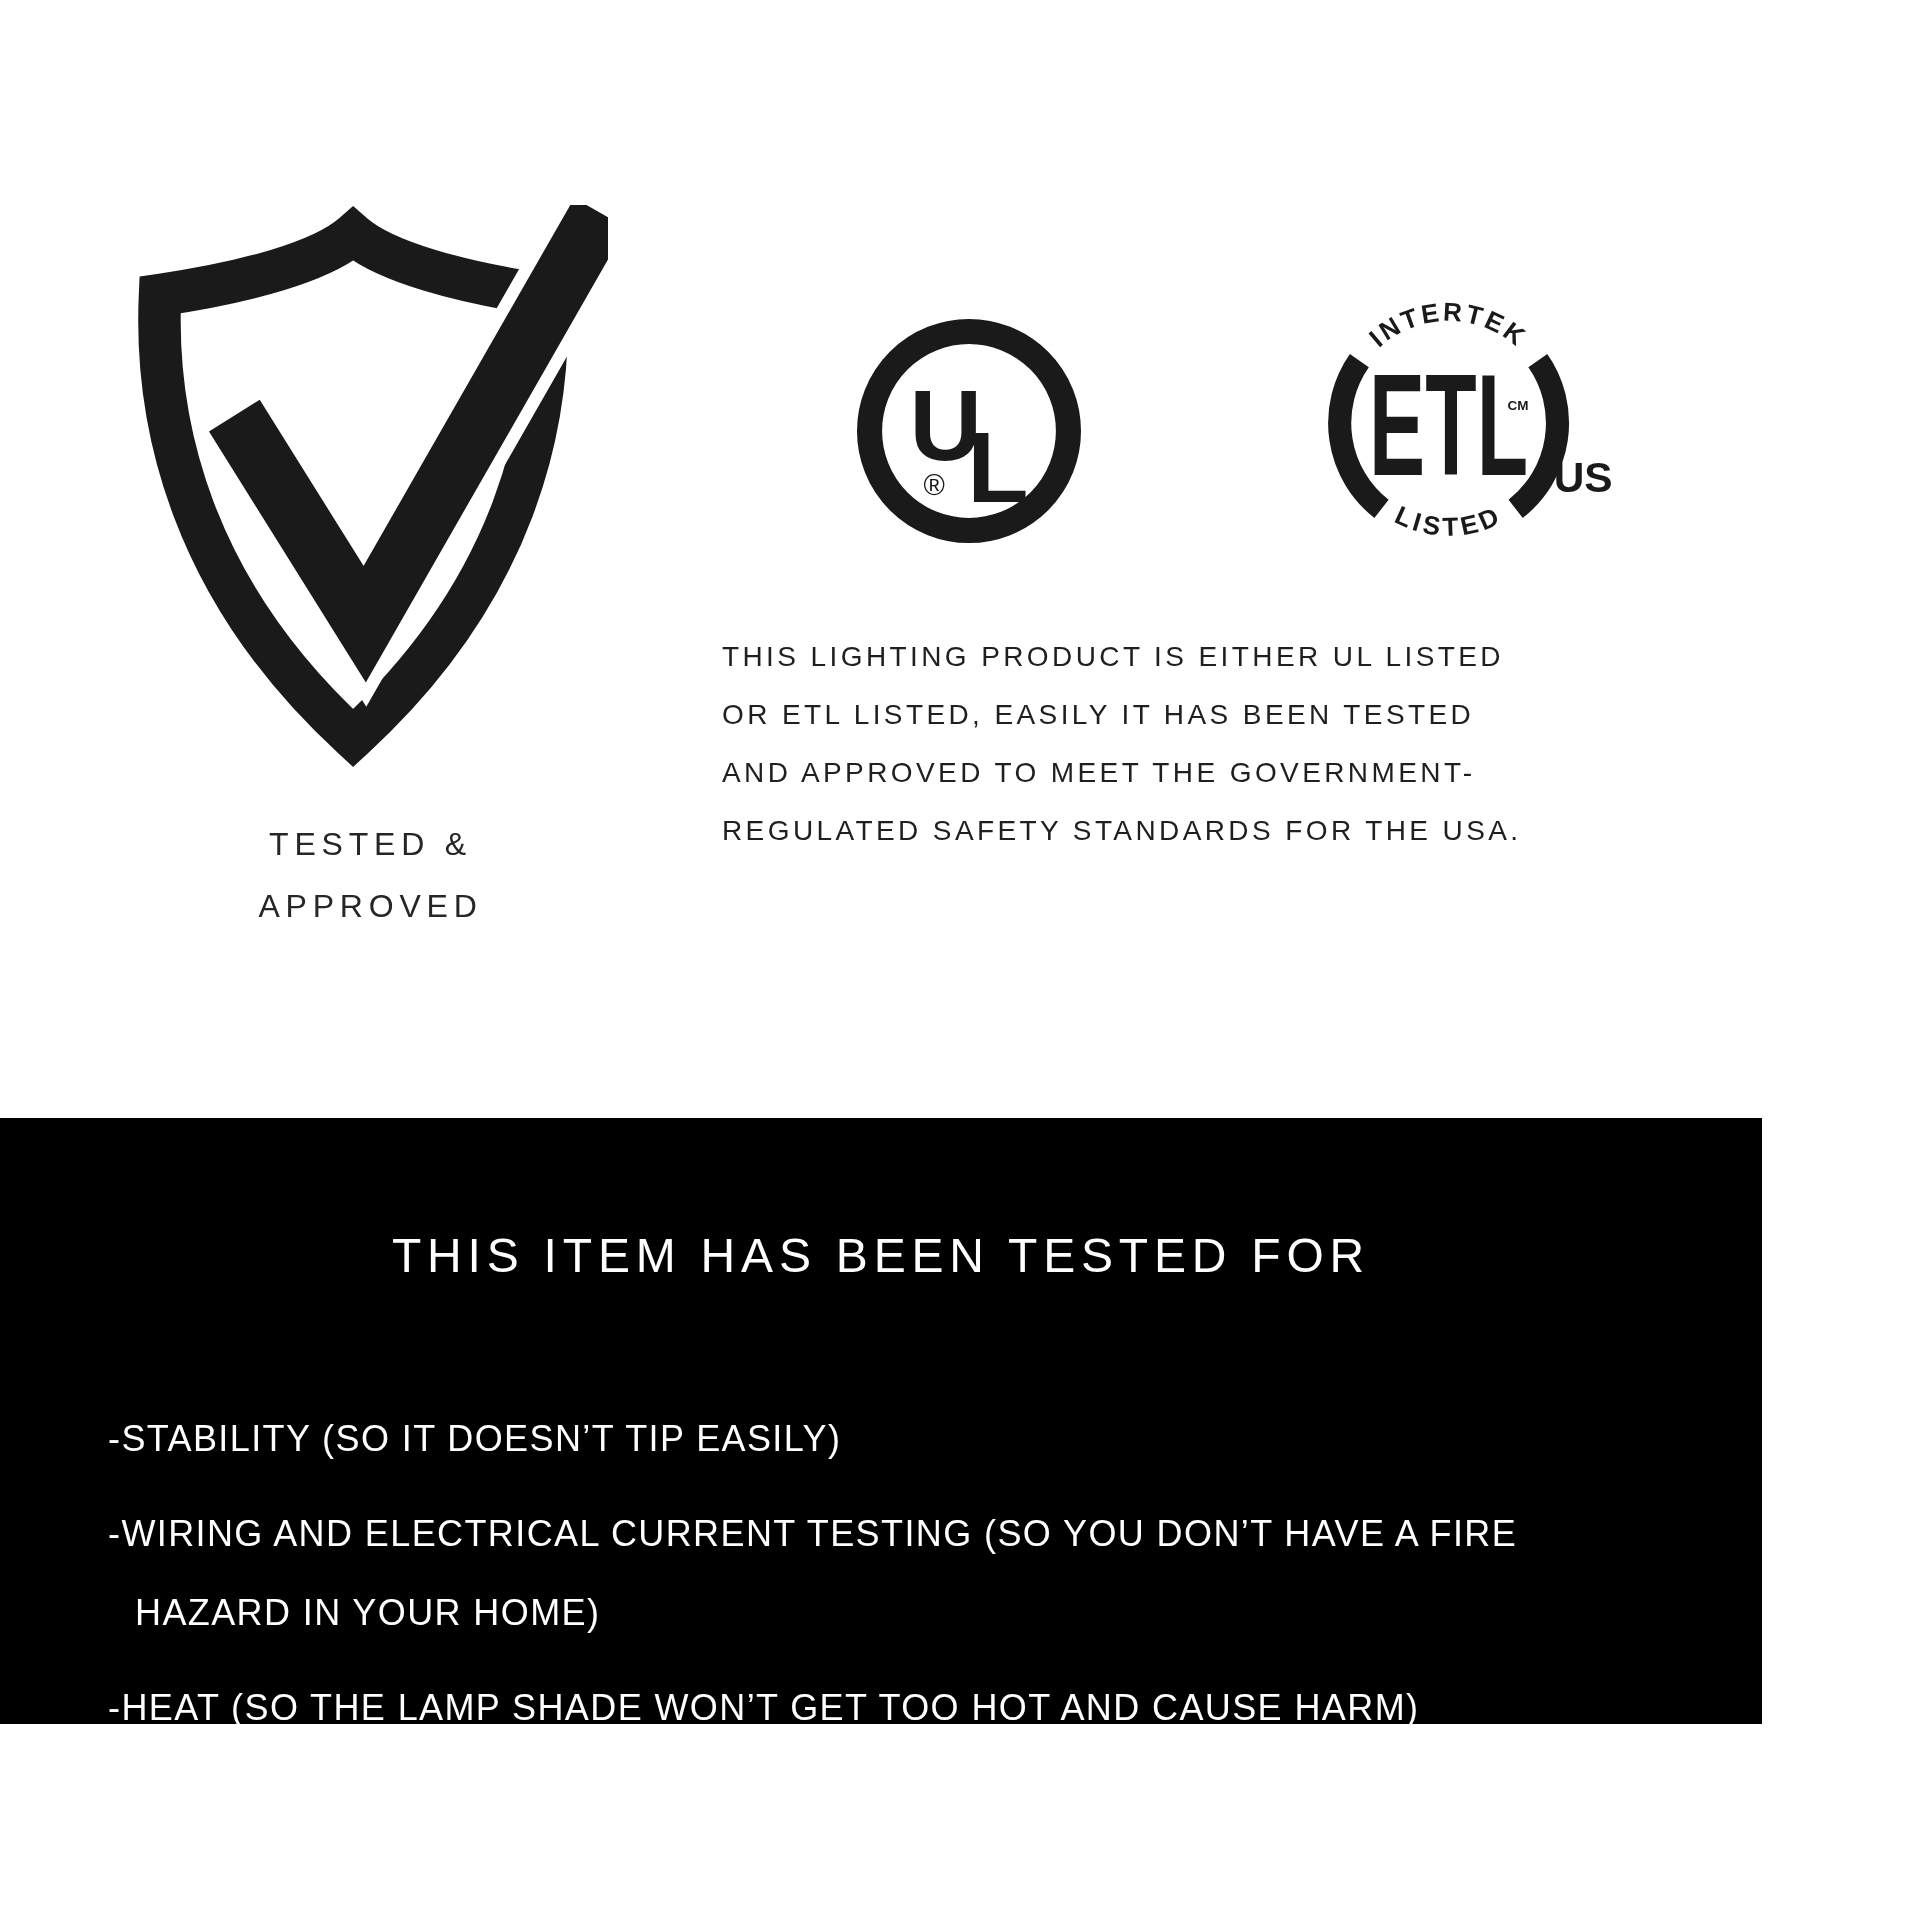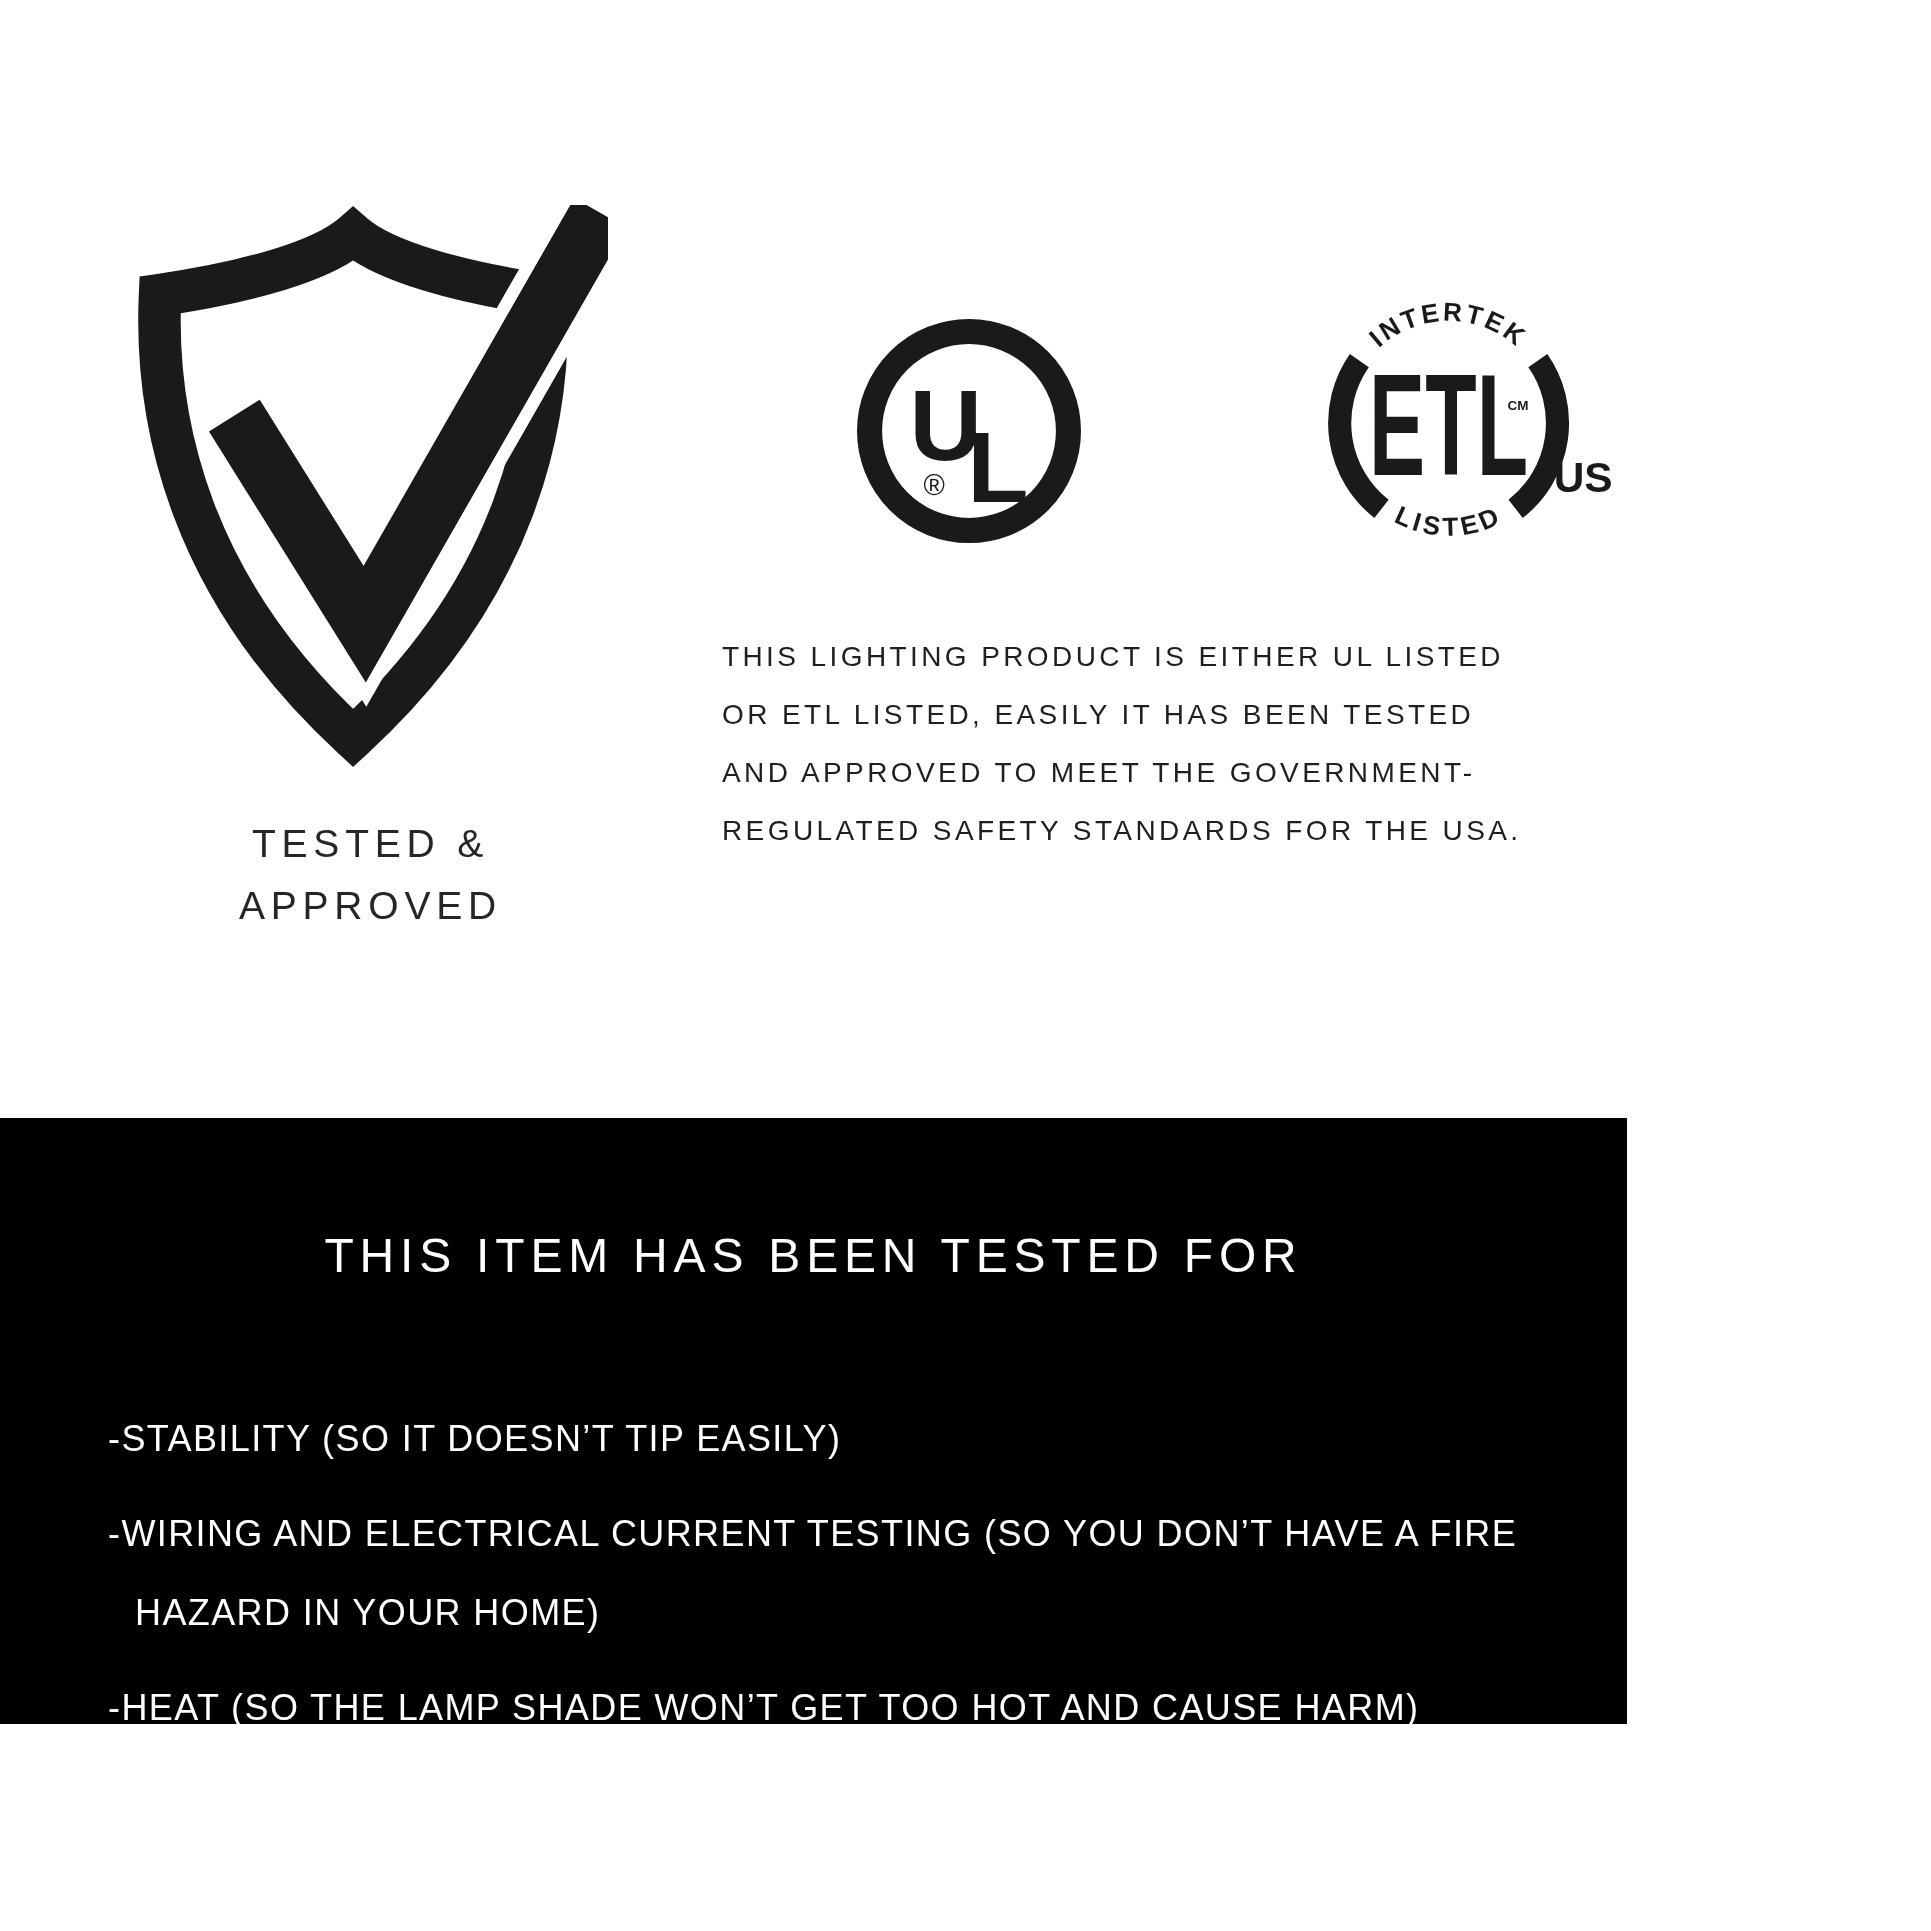--- a/index.html
+++ b/index.html
@@ -11,39 +11,39 @@
     color:#1a1a1a;
     overflow:hidden;
   }
   .abs{position:absolute;}
 
   
   .shield-icon{left:133px;top:205px;}
   .badge-label{
     left:133px;top:813px;width:475px;
     text-align:center;
-    font-size:39px;letter-spacing:5.8px;line-height:62px;
+    font-size:32px;letter-spacing:5.8px;line-height:62px;
     color:#262626;
   }
 
   
   .ul-logo{left:857px;top:319px;}
   .etl-logo{left:1327px;top:292px;}
 
   
   .desc{
     left:722px;top:628px;width:1101px;
     font-size:28px;letter-spacing:3.4px;line-height:58px;
     color:#1f1f1f;
   }
   .desc div{white-space:nowrap;}
 
   
   .band{
-    left:0;top:1118px;width:1627px;height:606px;
+    left:0;top:1118px;width:1762px;height:606px;
     background:#000000;color:#ffffff;
     overflow:hidden;
   }
   .band-heading{
     position:absolute;left:0;top:110px;width:100%;
     text-align:center;
     font-size:48px;letter-spacing:5.8px;
     font-weight:400;margin:0;
   }
   .band-line{

